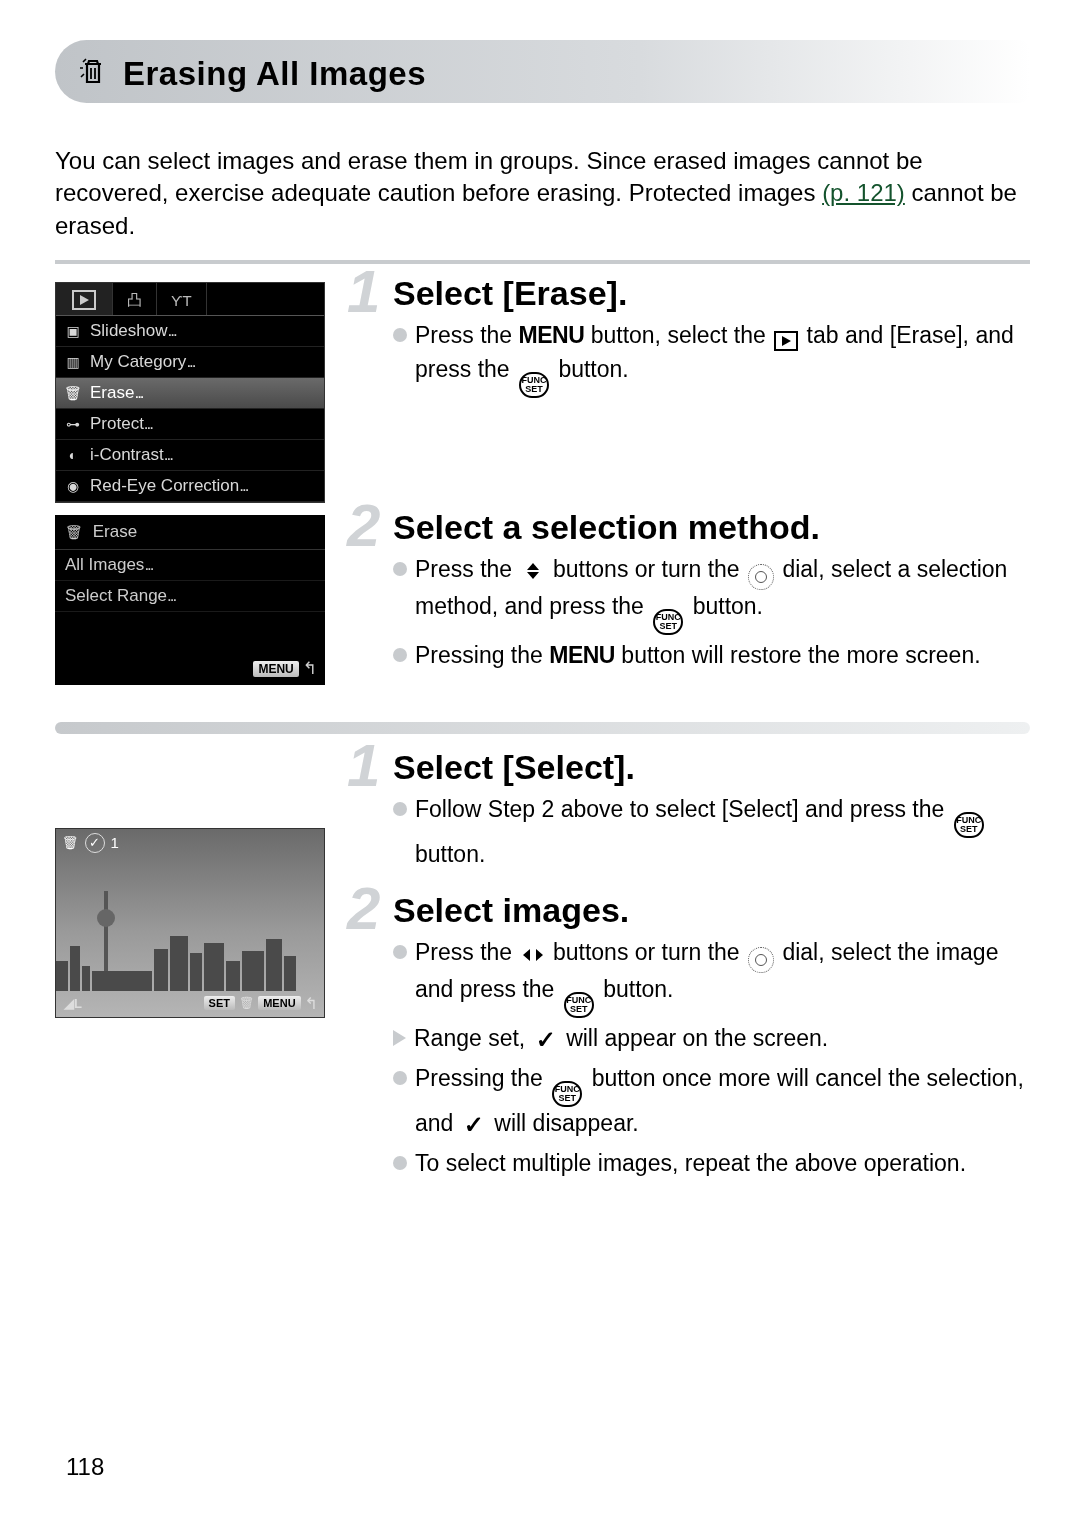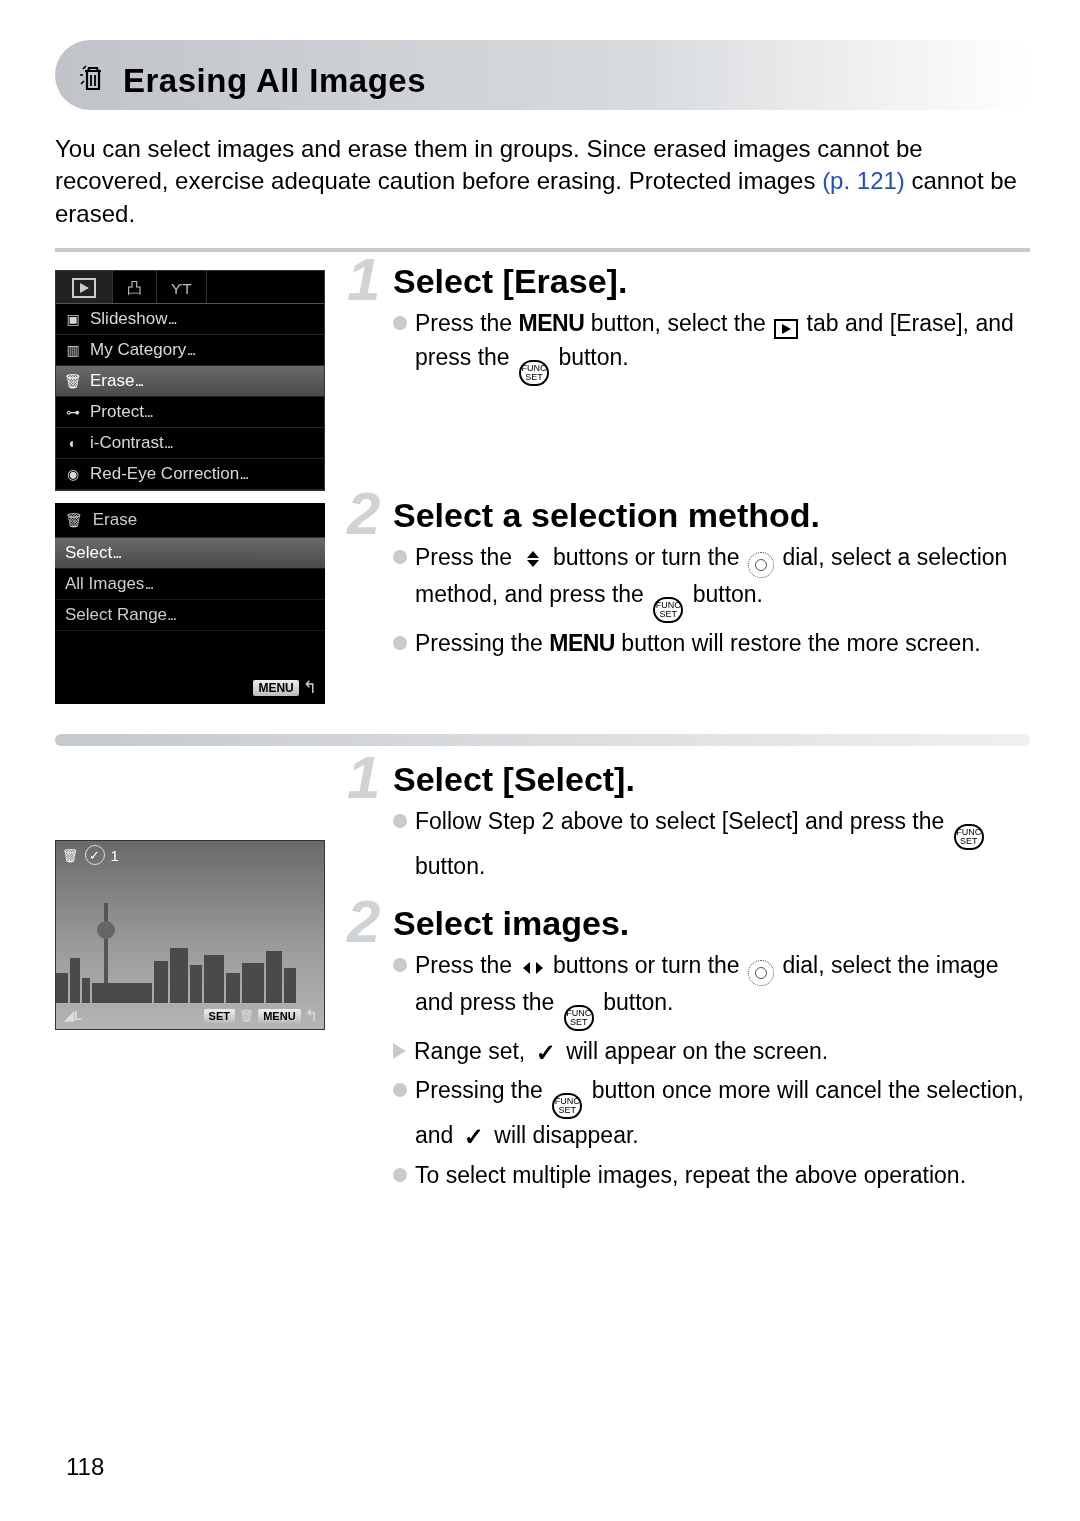--- a/index.html
+++ b/index.html
@@ -7,39 +7,39 @@
     font-family: Arial, Helvetica, sans-serif;
     width: 1080px;
     height: 1521px;
     background: #fff;
     position: relative;
     padding: 40px 50px 0 55px;
   }
   .title-bar {
     background: linear-gradient(to right, #c0c4c8 0%, #d8dbde 60%, #fff 100%);
     border-radius: 50px 16px 16px 50px;
-    padding: 22px 20px 10px 22px;
+    padding: 15px 20px 10px 22px;
     display: flex;
     align-items: center;
     gap: 14px;
-    margin-bottom: 23px;
+    margin-bottom: 42px;
   }
   .title-icon { flex: 0 0 auto; }
   .title-text {
     font-weight: 900;
     font-size: 33px;
     color: #000;
     letter-spacing: 0.5px;
   }
   .intro {
     font-size: 24px;
     line-height: 1.35;
     margin-bottom: 18px;
   }
-  .intro .link { color: #1d4ed8; }
+  .intro .link { color: #14532d; text-decoration: underline; }
   hr.rule {
     border: none;
     border-top: 4px solid #c8cbce;
     margin: 0 0 10px 0;
   }
   .two-col {
     display: flex;
     gap: 20px;
     align-items: flex-start;
   }
@@ -111,21 +111,21 @@
   .bullet-tri {
     display:inline-block;width:0;height:0;
     border-top:8px solid transparent;border-bottom:8px solid transparent;
     border-left:13px solid #c8cbce;flex:0 0 13px;margin-top:8px;
   }
   .inline-glyph { display:inline-flex; vertical-align:-4px; margin:0 2px;}
   .menu-word { font-weight:900; letter-spacing:-0.5px; }
   .funcset {
     display:inline-flex;align-items:center;justify-content:center;
     width:30px;height:26px;border:2px solid #000;border-radius:14px;
-    font-size:9px;line-height:1;font-weight:400;flex-direction:column;
+    font-size:9px;line-height:1;font-weight:700;flex-direction:column;
     vertical-align:-6px;margin:0 3px;
   }
   .play-box {display:inline-flex;width:24px;height:20px;border:2px solid #000;align-items:center;justify-content:center;vertical-align:-3px;margin:0 2px;}
   .play-box .tri{width:0;height:0;border-top:5px solid transparent;border-bottom:5px solid transparent;border-left:9px solid #000;}
   .dial-circ{display:inline-flex;width:26px;height:26px;border:1px dotted #555;border-radius:50%;align-items:center;justify-content:center;vertical-align:-6px;margin:0 2px;}
   .dial-circ .inner{width:12px;height:12px;border:1.5px solid #555;border-radius:50%;}
   .checkmark{font-weight:900;font-size:24px;vertical-align:-2px;margin:0 4px;}
   
   .cam-sub {
     background:#000;width:270px;font-size:17px;color:#ccc;margin-top:12px;
@@ -211,21 +211,20 @@
           </div>
         </div>
     </div>
 
     <div class="cam-sub">
       <div class="cam-sub-head">
         <span style="font-size:14px;">🗑</span>
         <span>Erase</span>
       </div>
       <div id="sub-rows">
-          <div class="cam-sub-row sel">Select<span style="letter-spacing:-2px;">...</span></div>
           <div class="cam-sub-row">All Images<span style="letter-spacing:-2px;">...</span></div>
           <div class="cam-sub-row">Select Range<span style="letter-spacing:-2px;">...</span></div>
         </div>
       <div style="height:40px;"></div>
       <div class="cam-sub-foot">
         <span class="mbadge">MENU</span>
         <span style="color:#ccc;">↰</span>
       </div>
     </div>
   </div>

